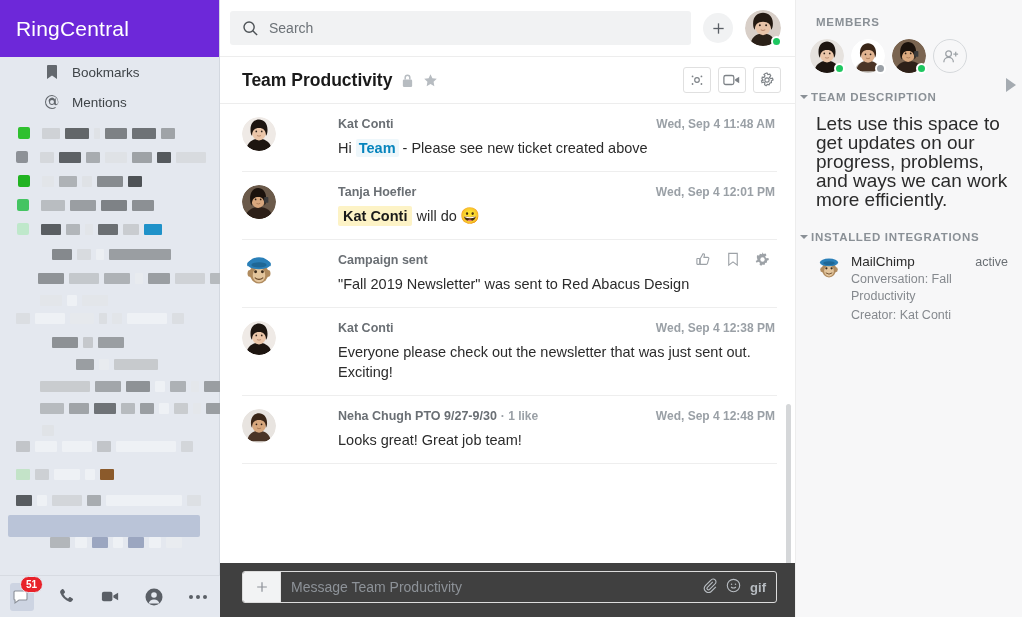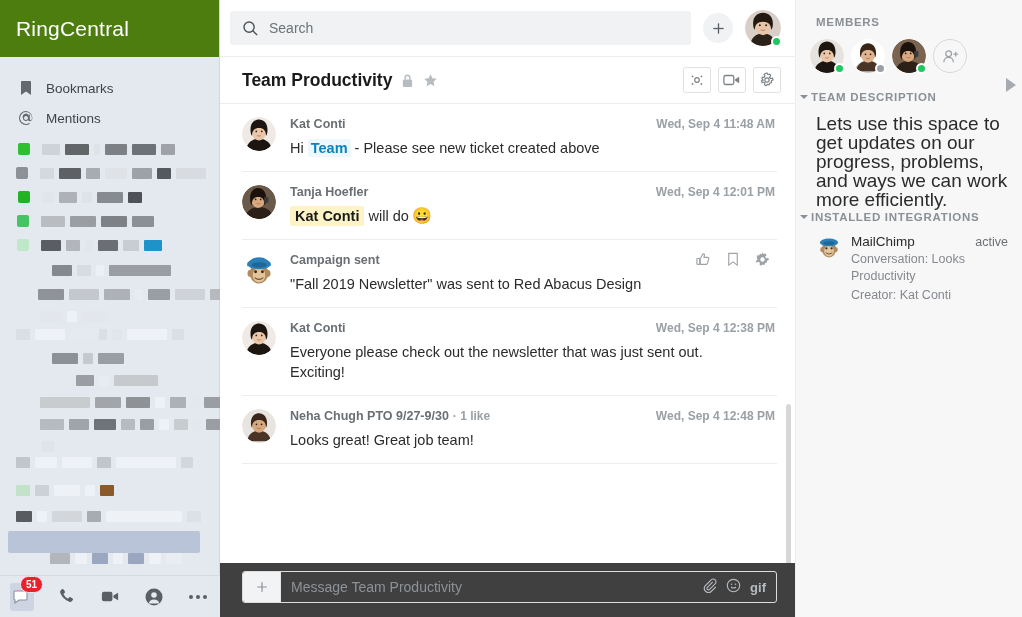--- a/index.html
+++ b/index.html
@@ -13,27 +13,27 @@
 
   
   .sidebar {
     width: 220px; height: 617px;
     background: #e4e8ef;
     position: relative;
     flex: 0 0 220px;
     border-right: 1px solid #d3d8e0;
   }
   .logo-bar {
-    height: 57px; background: #4d7c0f;
+    height: 57px; background: #6d28d9;
     display: flex; align-items: center; padding-left: 16px;
   }
   .logo-text {
     color: #ffffff; font-size: 21px; letter-spacing: .2px;
   }
-  .nav-list { padding-top: 16px; }
+  .nav-list { padding-top: 0; margin-left: 26px; }
   .nav-item {
     height: 30px; display: flex; align-items: center;
     padding-left: 18px; gap: 12px; cursor: pointer;
   }
   .nav-item .nav-label { font-size: 13.5px; color: #3d4category; color: #3f4448; }
   .nav-ico { width: 16px; height: 16px; display: block; fill: #63686e; }
 
   
   .redacted-area { position: relative; margin-top: 6px; height: 400px; }
   .rrow { position: absolute; display: flex; align-items: center; gap: 5px; }
@@ -98,21 +98,21 @@
   }
 
   
   .msg-scroll { flex: 1; overflow: hidden; position: relative; padding: 0 18px 0 22px; }
   .msg {
     display: flex; gap: 14px; padding: 13px 2px 13px 0;
     border-bottom: 1px solid #eeeeee; position: relative;
   }
   .msg:last-of-type { border-bottom: none; }
   .m-avatar { width: 34px; height: 34px; flex: none; }
-  .m-body { flex: 1; min-width: 0; }
+  .m-body { flex: 1; min-width: 0; margin-left: 48px; }
   .m-head { display: flex; align-items: baseline; }
   .m-name { font-size: 12.5px; font-weight: bold; color: #6a6f74; }
   .m-likes { font-size: 12px; color: #9aa0a6; margin-left: 4px; font-weight: bold; }
   .m-time { margin-left: auto; font-size: 12px; color: #9aa0a6; font-weight: bold; }
   .m-text { font-size: 14.5px; color: #2b2b2b; margin-top: 7px; line-height: 20px; }
   .mention { color: #0684bd; background: #eef7fb; padding: 1px 3px; border-radius: 2px; font-weight: bold; }
   .mention-self { background: #fdf3c6; color: #1a1a1a; padding: 2px 5px; border-radius: 2px; font-weight: bold; }
   .m-actions { position: absolute; right: 6px; top: 11px; display: flex; gap: 13px; }
   .m-act { cursor: pointer; }
 
@@ -149,21 +149,21 @@
     border-left: 10px solid #a5abb1; border-top: 7px solid transparent;
     border-bottom: 7px solid transparent; cursor: pointer;
   }
   .member-row { display: flex; align-items: center; gap: 7px; margin-bottom: 18px; }
   .member-av { width: 34px; height: 34px; }
   .add-member {
     width: 34px; height: 34px; border-radius: 50%; border: 1px solid #d6d9dc;
     display: flex; align-items: center; justify-content: center; cursor: pointer; background: #f7f7f8;
   }
   .rp-text { font-size: 19px; color: #2b2b2b; line-height: 19px; padding-left: 6px; }
-  .rp-section { margin-top: 2px; }
+  .rp-section { margin-top: 22px; }
   .integ { display: flex; gap: 9px; padding-left: 6px; margin-top: 9px; }
   .integ-ic { width: 26px; height: 26px; flex: none; }
   .integ-body { flex: 1; min-width: 0; }
   .integ-top { display: flex; align-items: baseline; }
   .integ-name { font-size: 13.5px; color: #2b2b2b; }
   .integ-status { margin-left: auto; font-size: 12.5px; color: #6a6f74; }
   .integ-meta { font-size: 12.5px; color: #85898e; line-height: 17px; margin-top: 2px; }
 
   
   .face { width: 100%; height: 100%; border-radius: 50%; display: block; }
@@ -748,19 +748,19 @@
             <circle cx="16" cy="22" r="1.7" fill="#3a2a1a"></circle>
             <circle cx="24" cy="22" r="1.7" fill="#3a2a1a"></circle>
             <path d="M15 29q5 4 10 0" stroke="#6b4a2a" stroke-width="1.4" fill="none"></path>
           </g>
         </svg>
         <div class="integ-body">
           <div class="integ-top">
             <span class="integ-name">MailChimp</span>
             <span class="integ-status">active</span>
           </div>
-          <div class="integ-meta">Conversation: Looks Productivity</div>
+          <div class="integ-meta">Conversation: Fall Productivity</div>
           <div class="integ-meta">Creator: Kat Conti</div>
         </div>
       </div>
     </div>
   </aside>
 </div>
 
 </body></html>

